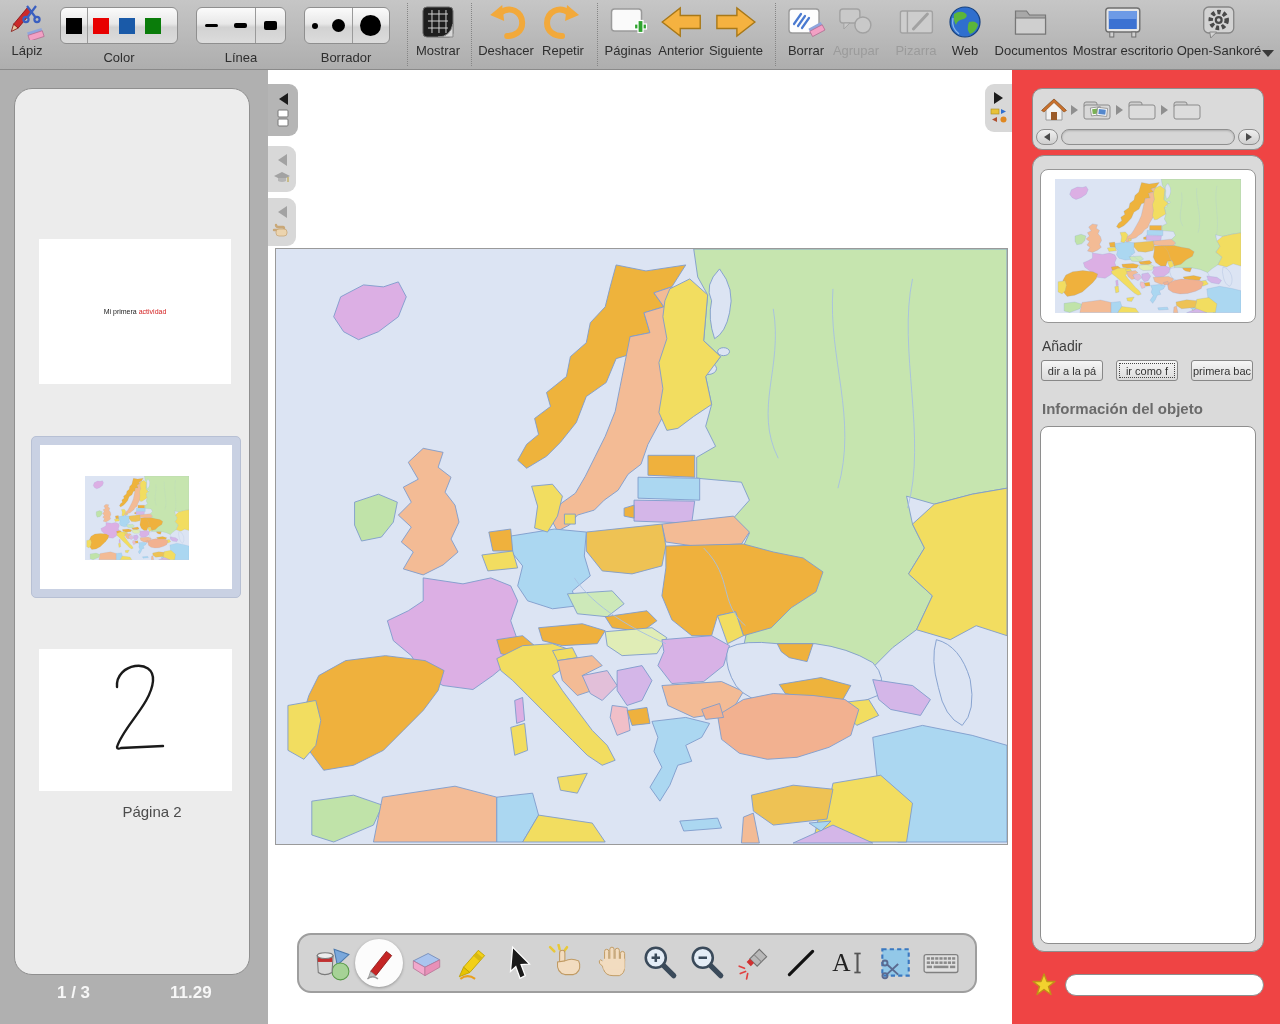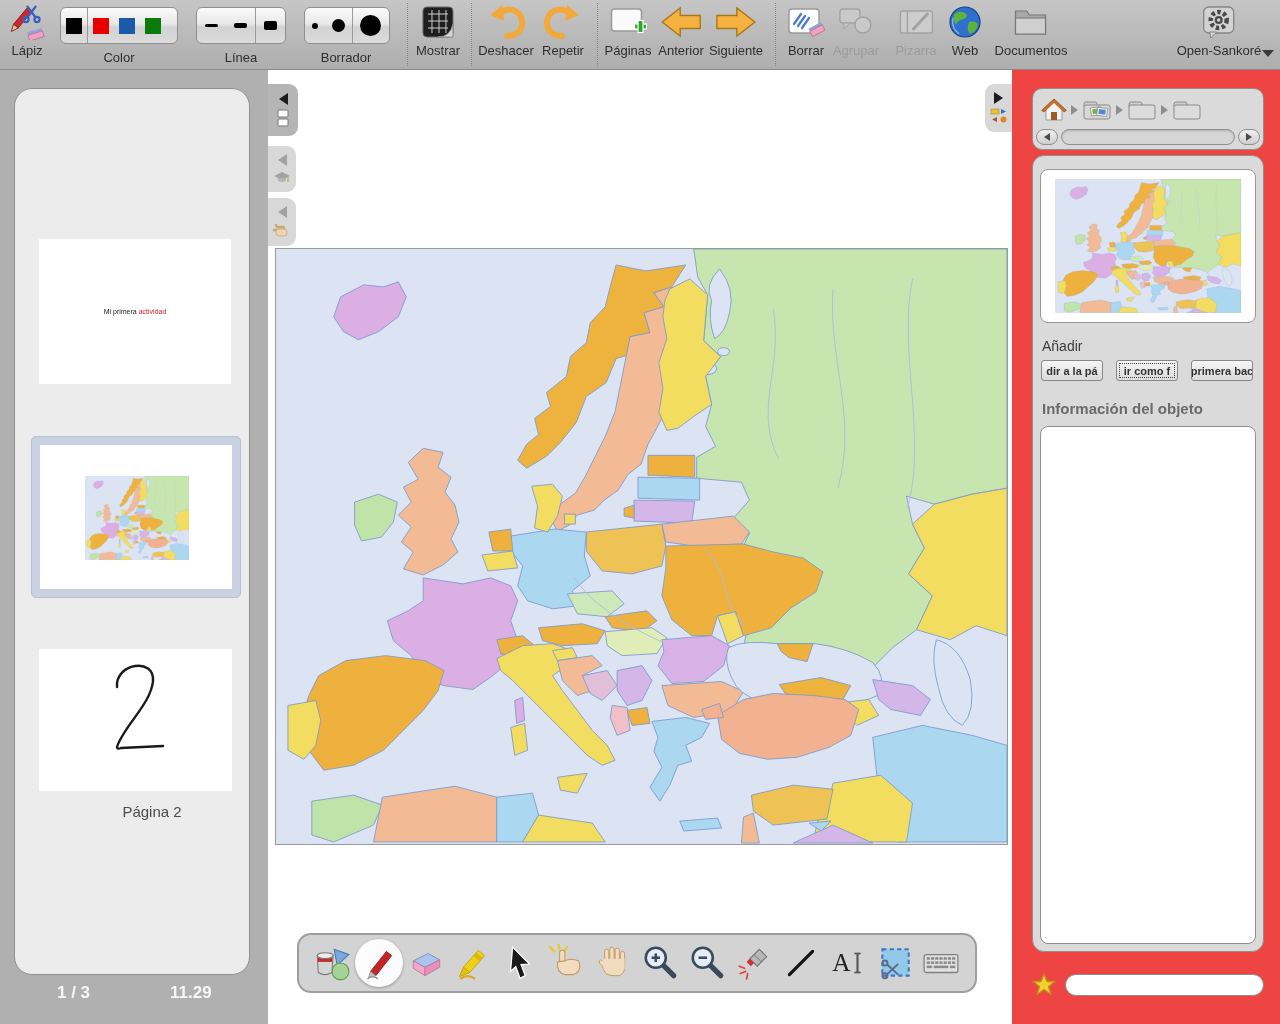--- a/index.html
+++ b/index.html
@@ -91,21 +91,21 @@
   .mini-tri-r { width:0; height:0; border-top:4px solid transparent; border-bottom:4px solid transparent;
     border-left:6px solid #4a4a4a; }
   #library-box { left:20px; top:85px; width:232px; height:797px; border-radius:12px; }
   #lib-thumb-box { position:absolute; left:7px; top:13px; width:216px; height:154px;
     background:#fff; border:1px solid #979797; border-radius:8px;
     display:flex; align-items:center; justify-content:center; }
   #lib-thumb-box .map-slot { width:186px; height:134px; }
   #add-label { position:absolute; left:9px; top:182px; font-size:14px; color:#3c3c3c; }
   #add-buttons { position:absolute; left:8px; top:204px; display:flex; gap:13px; }
   .add-btn { width:62px; height:21px; border:1px solid #878787; border-radius:3px;
-    background:linear-gradient(#f6f6f6,#dadada); font-size:11px; font-weight:bold; color:#333;
+    background:linear-gradient(#f6f6f6,#dadada); font-size:11px; font-weight:normal; color:#333;
     white-space:nowrap; overflow:hidden; display:flex; align-items:center; justify-content:center;
     font-family:inherit; padding:0 1px;text-align:right; }
   .add-btn.focused { outline:1px dotted #444; outline-offset:-4px; }
   #info-heading { position:absolute; left:9px; top:244px; font-size:15px; font-weight:bold; color:#6b6b6b; }
   #info-box { position:absolute; left:7px; top:270px; width:216px; height:518px;
     background:#fff; border:1px solid #8e8e8e; border-radius:8px; }
   #lib-bottom { position:absolute; left:20px; top:900px; width:232px; height:30px;
     display:flex; align-items:center; gap:9px; }
   #lib-search { flex:1; height:22px; border:1px solid #8e8e8e; border-radius:11px;
     background:#fff; font-size:12px; padding:0 8px; outline:none; font-family:inherit; }
@@ -296,20 +296,32 @@
   <div class="tbi" style="left:1031px">
     <div class="tbic">
       <svg width="40" height="36" viewBox="0 0 40 36">
         <polygon points="5,7 16,7 19,11 35,11 35,30 5,30" fill="#a8a8a8" stroke="#777777" stroke-width="1.2"></polygon>
         <polygon points="5,14 35,14 35,30 5,30" fill="#cfcfcf" stroke="#777777" stroke-width="1.2"></polygon>
       </svg>
     </div>
     <div class="tblab">Documentos</div>
   </div>
 
+  <div class="tbi" style="left:1123px">
+    <div class="tbic">
+      <svg width="44" height="36" viewBox="0 0 44 36">
+        <rect x="5" y="4" width="34" height="24" rx="3" fill="#e6e6e6" stroke="#6f6f6f" stroke-width="1.4"></rect>
+        <rect x="8" y="7" width="28" height="18" fill="#3c72d2"></rect>
+        <rect x="8" y="7" width="28" height="8" fill="#6d9ae6"></rect>
+        <rect x="9" y="28" width="4" height="5" fill="#d0d0d0" stroke="#6f6f6f" stroke-width="1"></rect>
+        <rect x="31" y="28" width="4" height="5" fill="#d0d0d0" stroke="#6f6f6f" stroke-width="1"></rect>
+      </svg>
+    </div>
+    <div class="tblab">Mostrar escritorio</div>
+  </div>
 
   <div class="tbi" style="left:1219px">
     <div class="tbic">
       <svg width="40" height="36" viewBox="0 0 40 36">
         <rect x="5" y="3" width="30" height="26" rx="5" fill="#d2d2d2" stroke="#858585" stroke-width="1.3"></rect>
         <polygon points="11,28 18,28 12,34" fill="#d2d2d2" stroke="#858585" stroke-width="1"></polygon>
         <circle cx="20" cy="16" r="8" fill="none" stroke="#4a4a4a" stroke-width="4.5" stroke-dasharray="3.4 2.6"></circle>
         <circle cx="20" cy="16" r="4" fill="#4a4a4a"></circle>
         <circle cx="20" cy="16" r="1.8" fill="#d2d2d2"></circle>
       </svg>

